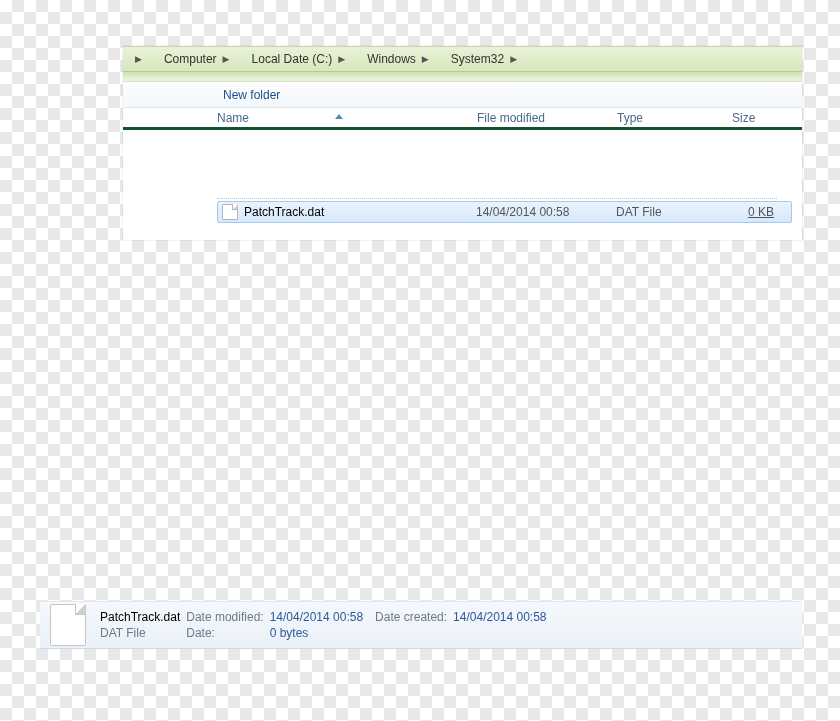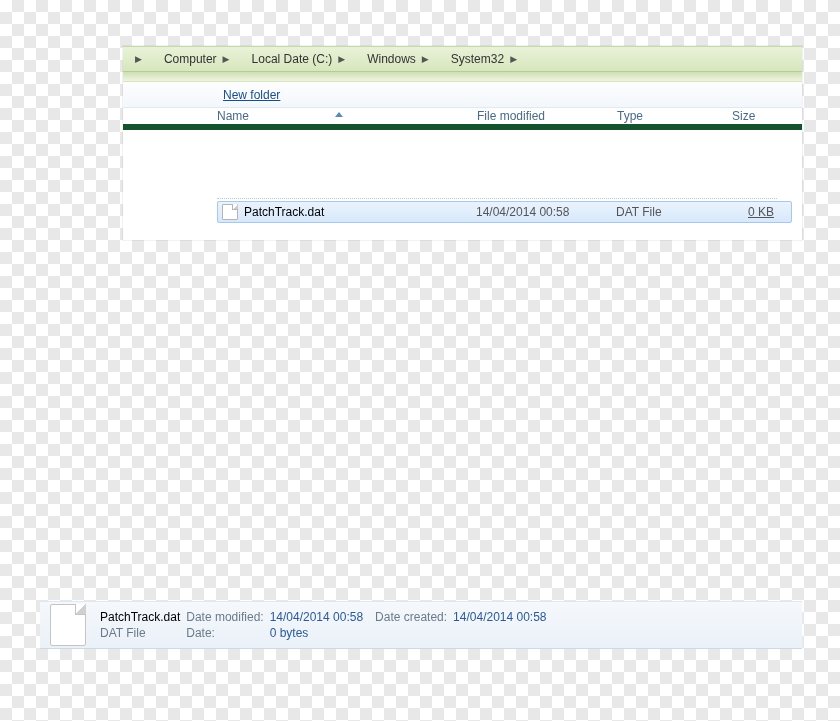--- a/index.html
+++ b/index.html
@@ -45,28 +45,28 @@
   border-bottom: 1px solid #d8e5c3;
 }
 
 
 .toolbar {
   height: 26px; display: flex; align-items: center;
   padding-left: 94px;
   background: linear-gradient(#fdfdfe, #f3f7fb);
   border-bottom: 1px solid #e1e8f0;
 }
-.toolbar .btn { color: #1a4e8a; cursor: pointer; padding: 2px 6px; text-decoration: underline; }
+.toolbar .btn { color: #1a4e8a; cursor: pointer; padding: 2px 6px; }
 
 
 .cols {
   height: 22px; display: flex; align-items: center;
   padding-left: 94px;
   background: #fff;
-  border-bottom: 6px solid #14532d;
+  border-bottom: 3px solid #14532d;
 }
 .col { color: #4a6a8a; cursor: pointer; }
 .col-name { width: 260px; position: relative; }
 .col-date { width: 140px; }
 .col-type { width: 115px; }
 .col-size { width: 70px; text-align: left; }
 .sort-up {
   position: absolute; left: 118px; top: 3px;
   width: 0; height: 0;
   border-left: 4px solid transparent;

